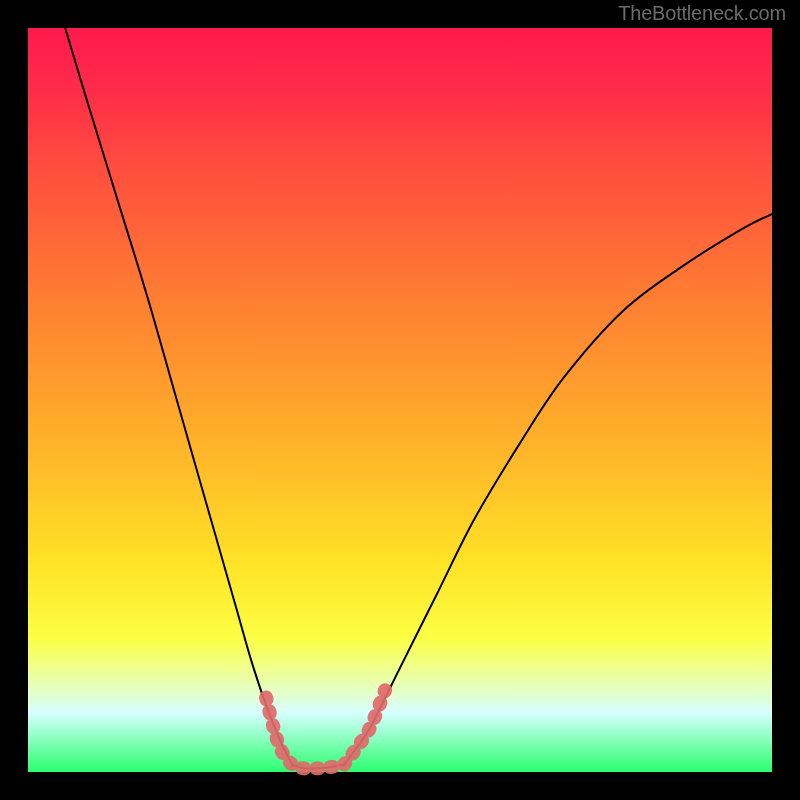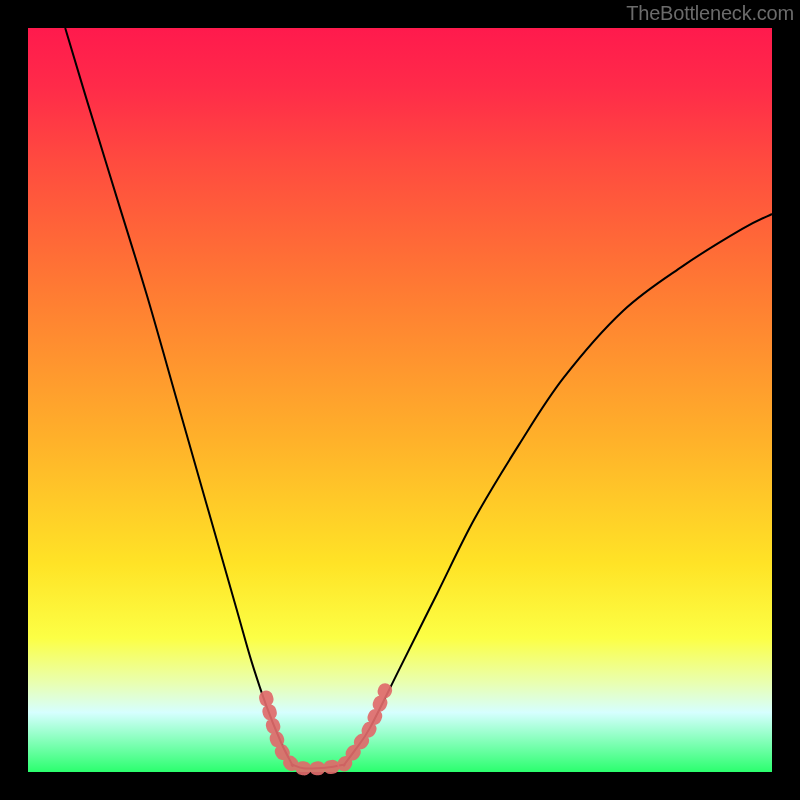--- a/index.html
+++ b/index.html
@@ -32,21 +32,21 @@
       #ffe326 72%,
       #fcff45 82%,
       #e9ffb0 88%,
       #d6ffff 92%,
       #2bff6e 100%
     );
   }
   .watermark {
     position: absolute;
     top: 2px;
-    right: 6px;
+    right: 14px;
     color: #6b6b6b;
     font-size: 20px;
     font-weight: 500;
     letter-spacing: -0.2px;
     user-select: none;
   }
   svg.curves {
     position: absolute;
     left: 0;
     top: 0;

